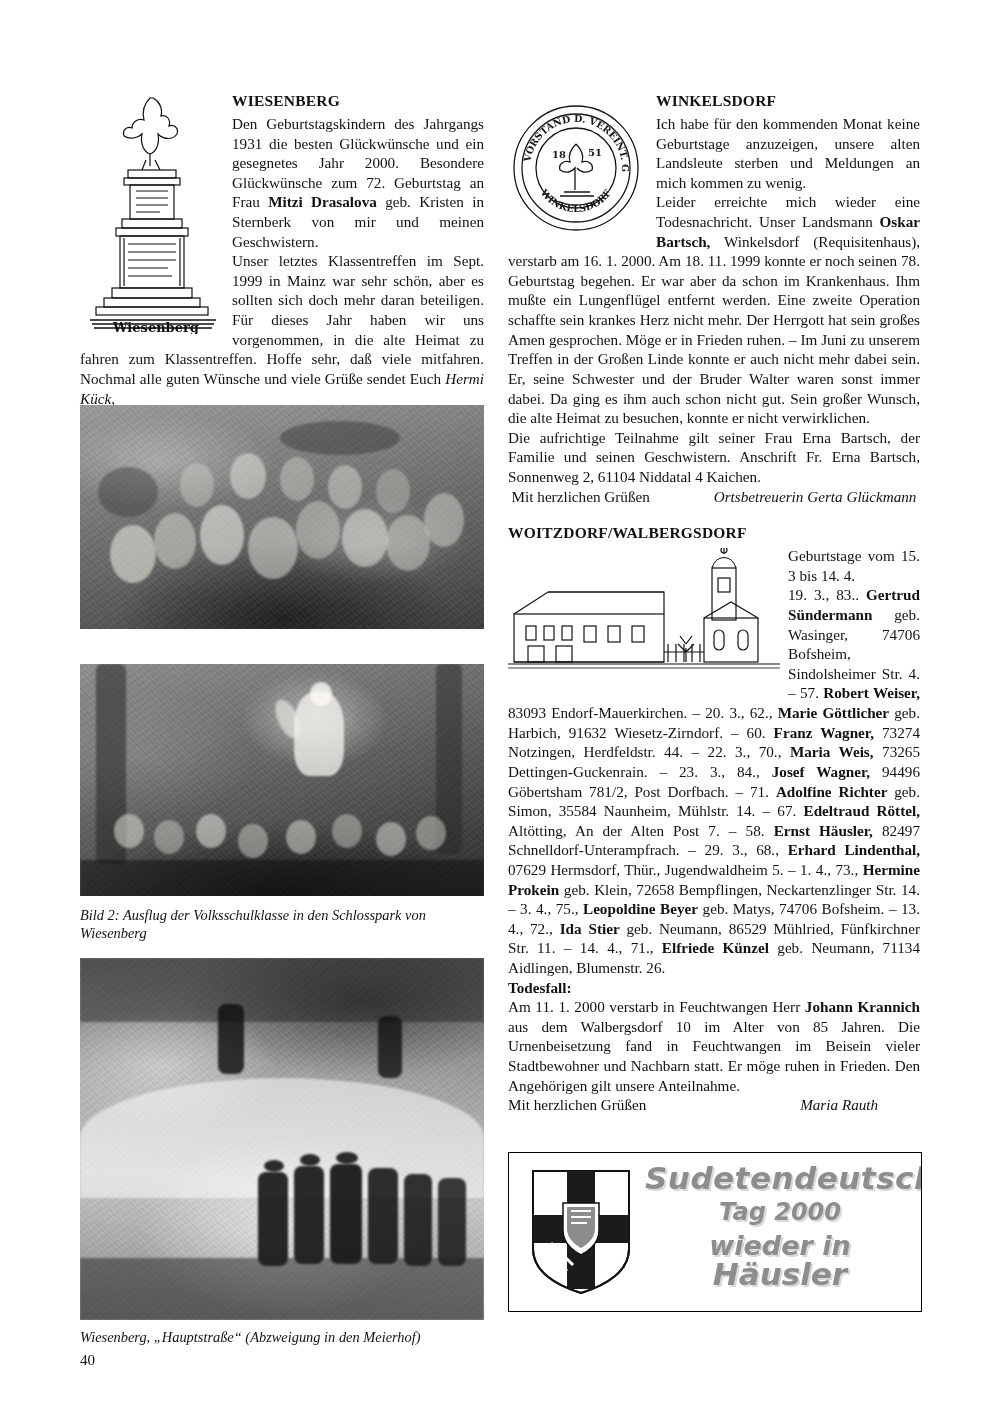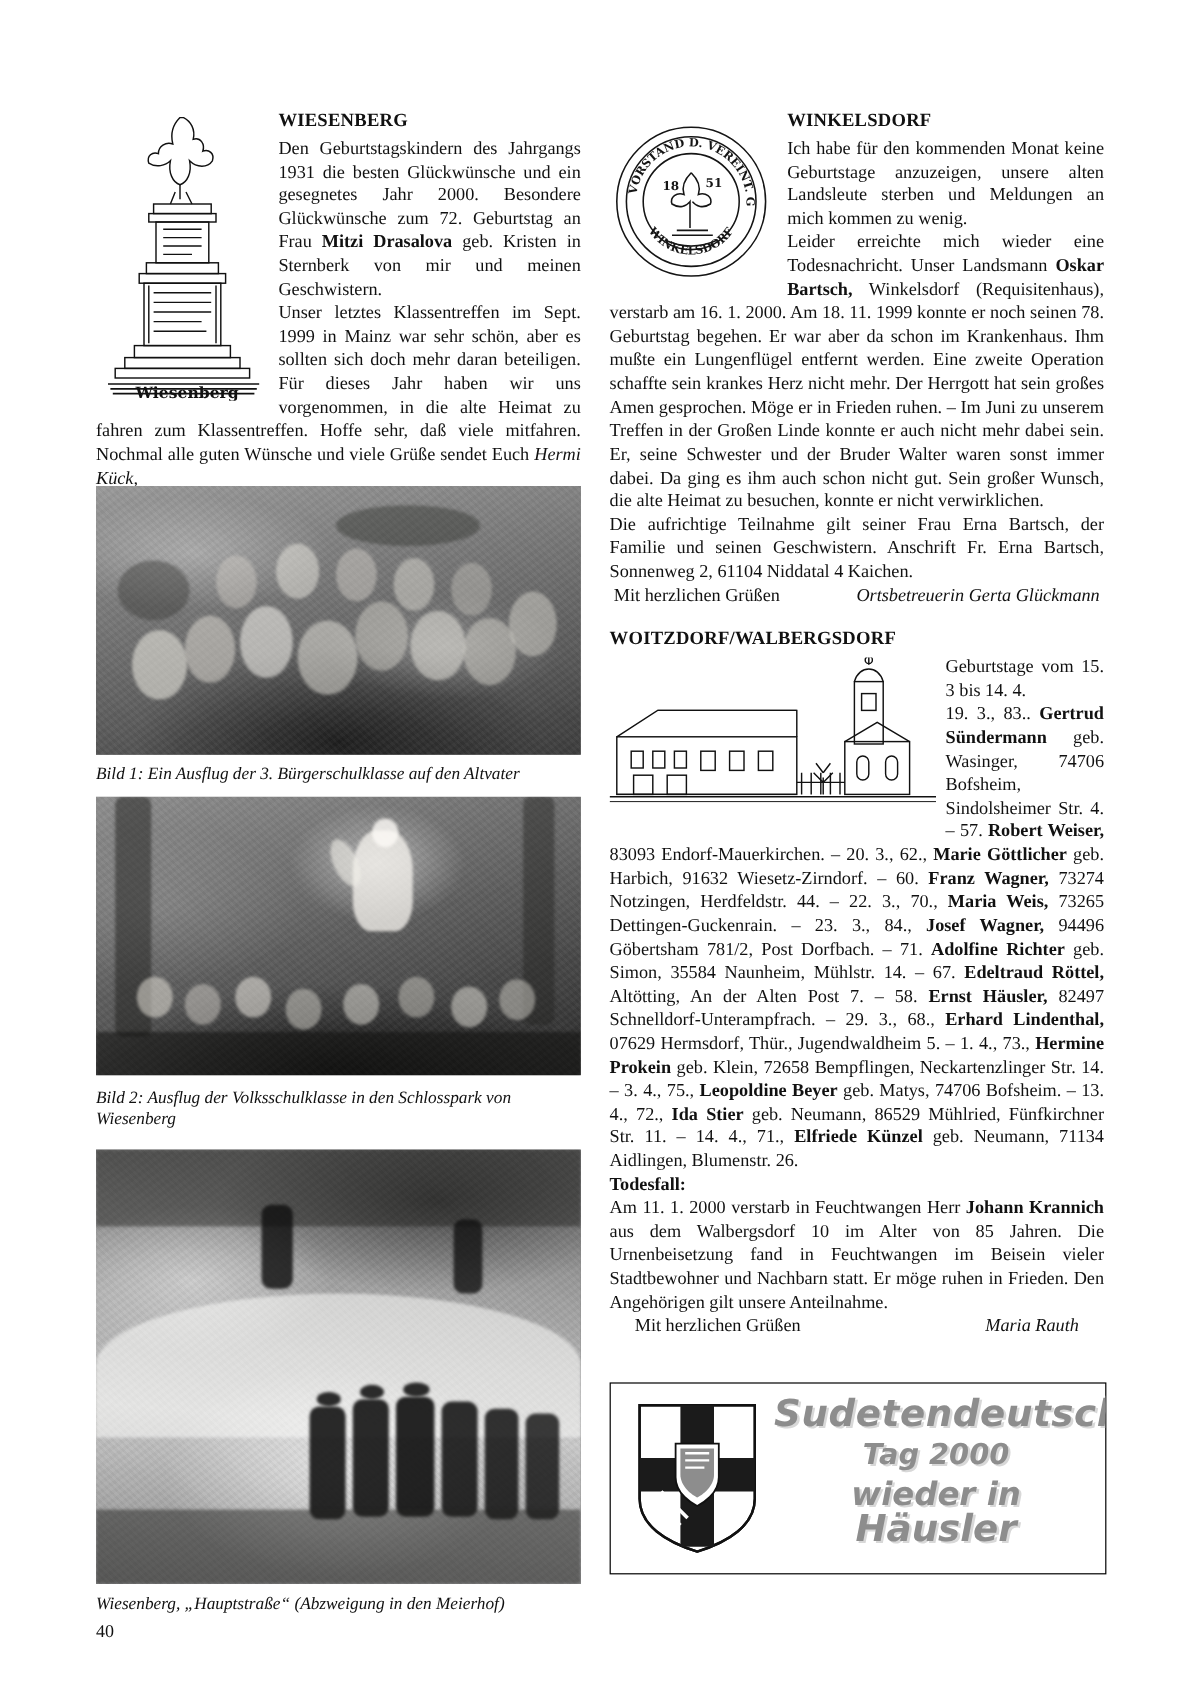--- a/index.html
+++ b/index.html
@@ -217,21 +217,20 @@
     <div class="blob" style="left:306px; top:110px; width:44px; height:56px; background:rgba(222,219,211,.45);"></div>
     <div class="blob" style="left:100px; top:58px; width:34px; height:44px; background:rgba(210,207,200,.45);"></div>
     <div class="blob" style="left:150px; top:48px; width:36px; height:46px; background:rgba(236,233,226,.5);"></div>
     <div class="blob" style="left:200px; top:52px; width:34px; height:44px; background:rgba(214,211,204,.45);"></div>
     <div class="blob" style="left:248px; top:60px; width:34px; height:44px; background:rgba(230,228,220,.45);"></div>
     <div class="blob" style="left:296px; top:64px; width:34px; height:44px; background:rgba(206,203,196,.4);"></div>
     <div class="blob" style="left:344px; top:88px; width:40px; height:54px; background:rgba(226,223,216,.45);"></div>
     <div class="blob" style="left:18px; top:62px; width:60px; height:50px; background:rgba(60,60,58,.45);"></div>
     <div class="blob" style="left:200px; top:16px; width:120px; height:34px; background:rgba(40,42,38,.4);"></div>
   </div>
-  <div class="caption" style="top:636px;">Bild 1: Ein Ausflug der 3. Bürgerschulklasse auf den Altvater</div>
 
   <div class="photo" style="left:80px; top:664px; width:404px; height:232px;">
     <div class="ph-inner" style="background:
       radial-gradient(ellipse 26% 30% at 58% 24%, rgba(255,255,255,.45), rgba(0,0,0,0) 70%),
       radial-gradient(ellipse 40% 40% at 14% 40%, rgba(255,255,255,.12), rgba(0,0,0,0) 72%),
       radial-gradient(ellipse 70% 44% at 50% 100%, rgba(0,0,0,.6), rgba(0,0,0,0) 75%),
       linear-gradient(165deg,#8f8f8f 0%,#6a6a6a 40%,#4a4a4a 72%,#2d2d2d 100%);"></div>
     <div class="ph-grain"></div>
 
     <div class="blob" style="left:214px; top:28px; width:50px; height:84px; background:rgba(248,246,240,.75); border-radius:40% 40% 30% 30%;"></div>
@@ -355,21 +354,21 @@
             <path d="M0 120 h272" stroke-width="0.8"></path>
 
             <path d="M178 114 v-14 M178 104 l-8 -8 M178 104 l8 -8 M178 96 l-6 -8 M178 96 l6 -8"></path>
           </g>
         </svg>
       </div>
       <p class="body">Geburtstage vom 15. 3 bis 14. 4.</p>
       <p class="body" id="birthdays">19. 3., 83.. <b>Gertrud Sündermann</b> geb. Wasinger, 74706 Bofsheim, Sindolsheimer Str. 4. – 57. <b>Robert Weiser,</b> 83093 Endorf-Mauerkirchen. – 20. 3., 62., <b>Marie Göttlicher</b> geb. Harbich, 91632 Wiesetz-Zirndorf. – 60. <b>Franz Wagner,</b> 73274 Notzingen, Herdfeldstr. 44. – 22. 3., 70., <b>Maria Weis,</b> 73265 Dettingen-Guckenrain. – 23. 3., 84., <b>Josef Wagner,</b> 94496 Göbertsham 781/2, Post Dorfbach. – 71. <b>Adolfine Richter</b> geb. Simon, 35584 Naunheim, Mühlstr. 14. – 67. <b>Edeltraud Röttel,</b> Altötting, An der Alten Post 7. – 58. <b>Ernst Häusler,</b> 82497 Schnelldorf-Unterampfrach. – 29. 3., 68., <b>Erhard Lindenthal,</b> 07629 Hermsdorf, Thür., Jugendwaldheim 5. – 1. 4., 73., <b>Hermine Prokein</b> geb. Klein, 72658 Bempflingen, Neckartenzlinger Str. 14. – 3. 4., 75., <b>Leopoldine Beyer</b> geb. Matys, 74706 Bofsheim. – 13. 4., 72., <b>Ida Stier</b> geb. Neumann, 86529 Mühlried, Fünfkirchner Str. 11. – 14. 4., 71., <b>Elfriede Künzel</b> geb. Neumann, 71134 Aidlingen, Blumenstr. 26.</p>
       <p class="body" style="text-align:left;"><b>Todesfall:</b></p>
       <p class="body" id="deathtext">Am 11. 1. 2000 verstarb in Feuchtwangen Herr <b>Johann Krannich</b> aus dem Walbergsdorf 10 im Alter von 85 Jahren. Die Urnenbeisetzung fand in Feuchtwangen im Beisein vieler Stadtbewohner und Nachbarn statt. Er möge ruhen in Frieden. Den Angehörigen gilt unsere Anteilnahme.</p>
-      <p class="body" style="text-align:center;"><span>Mit herzlichen Grüßen</span>
+      <p class="body" style="text-align:left;"><span>Mit herzlichen Grüßen</span>
         <span style="display:inline-block; width:150px;"></span><i>Maria Rauth</i></p>
     </div>
   </div>
 
   <div class="adbox">
     <div style="position:absolute; left:18px; top:14px; width:108px; height:128px;">
       <svg width="108" height="128" viewBox="0 0 108 128" xmlns="http://www.w3.org/2000/svg">
         <path d="M6 4 H102 V82 C102 104 80 118 54 126 C28 118 6 104 6 82 Z" fill="#ffffff" stroke="#111" stroke-width="2"></path>
         <path d="M6 4 H102 V82 C102 104 80 118 54 126 C28 118 6 104 6 82 Z" fill="none" stroke="#111" stroke-width="2"></path>
 

